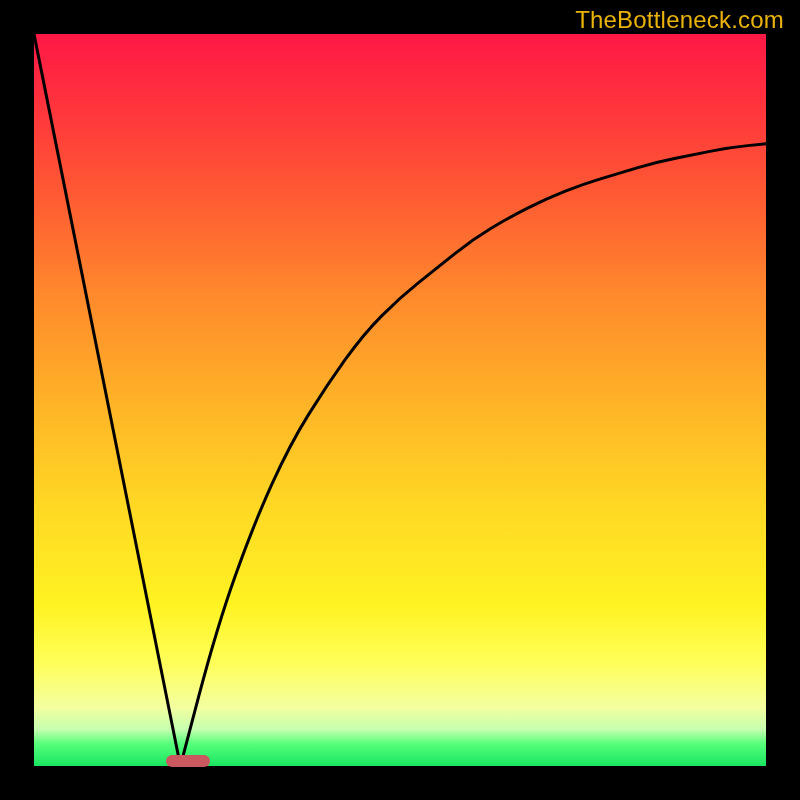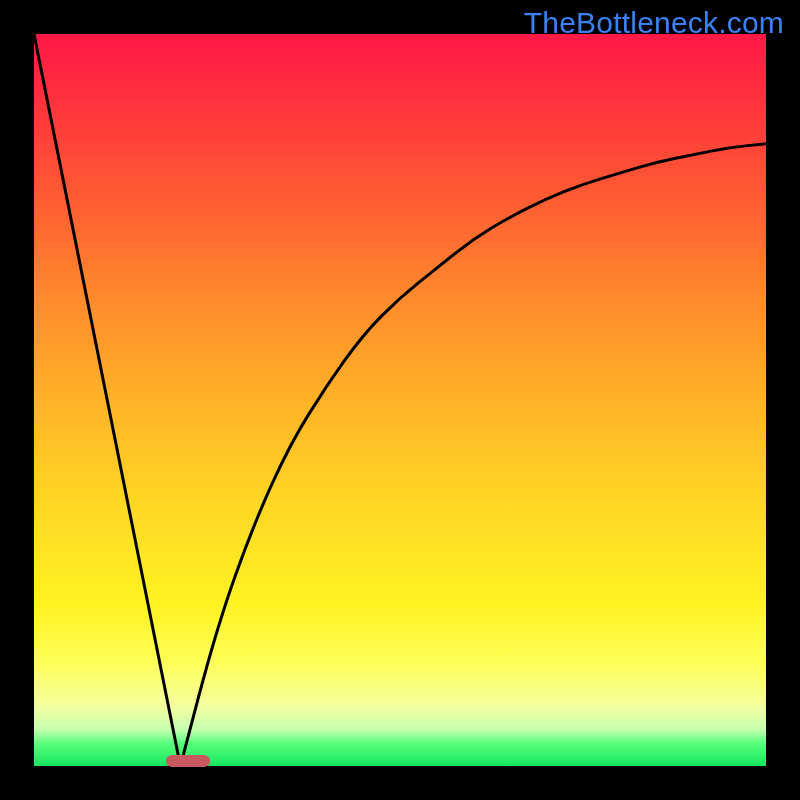--- a/index.html
+++ b/index.html
@@ -37,22 +37,22 @@
       #f3ffa0 92%,
       #c6ffb0 95%,
       #55ff7a 97%,
       #19e561 100%
     );
   }
   .watermark {
     position: absolute;
     top: 6px;
     right: 16px;
-    color: #3b82f6;
-    font-size: 30px;
+    color: #eab308;
+    font-size: 24px;
     font-weight: 400;
     letter-spacing: 0.2px;
     user-select: none;
   }
   svg.curve {
     position: absolute;
     left: 0;
     top: 0;
     width: 732px;
     height: 732px;

